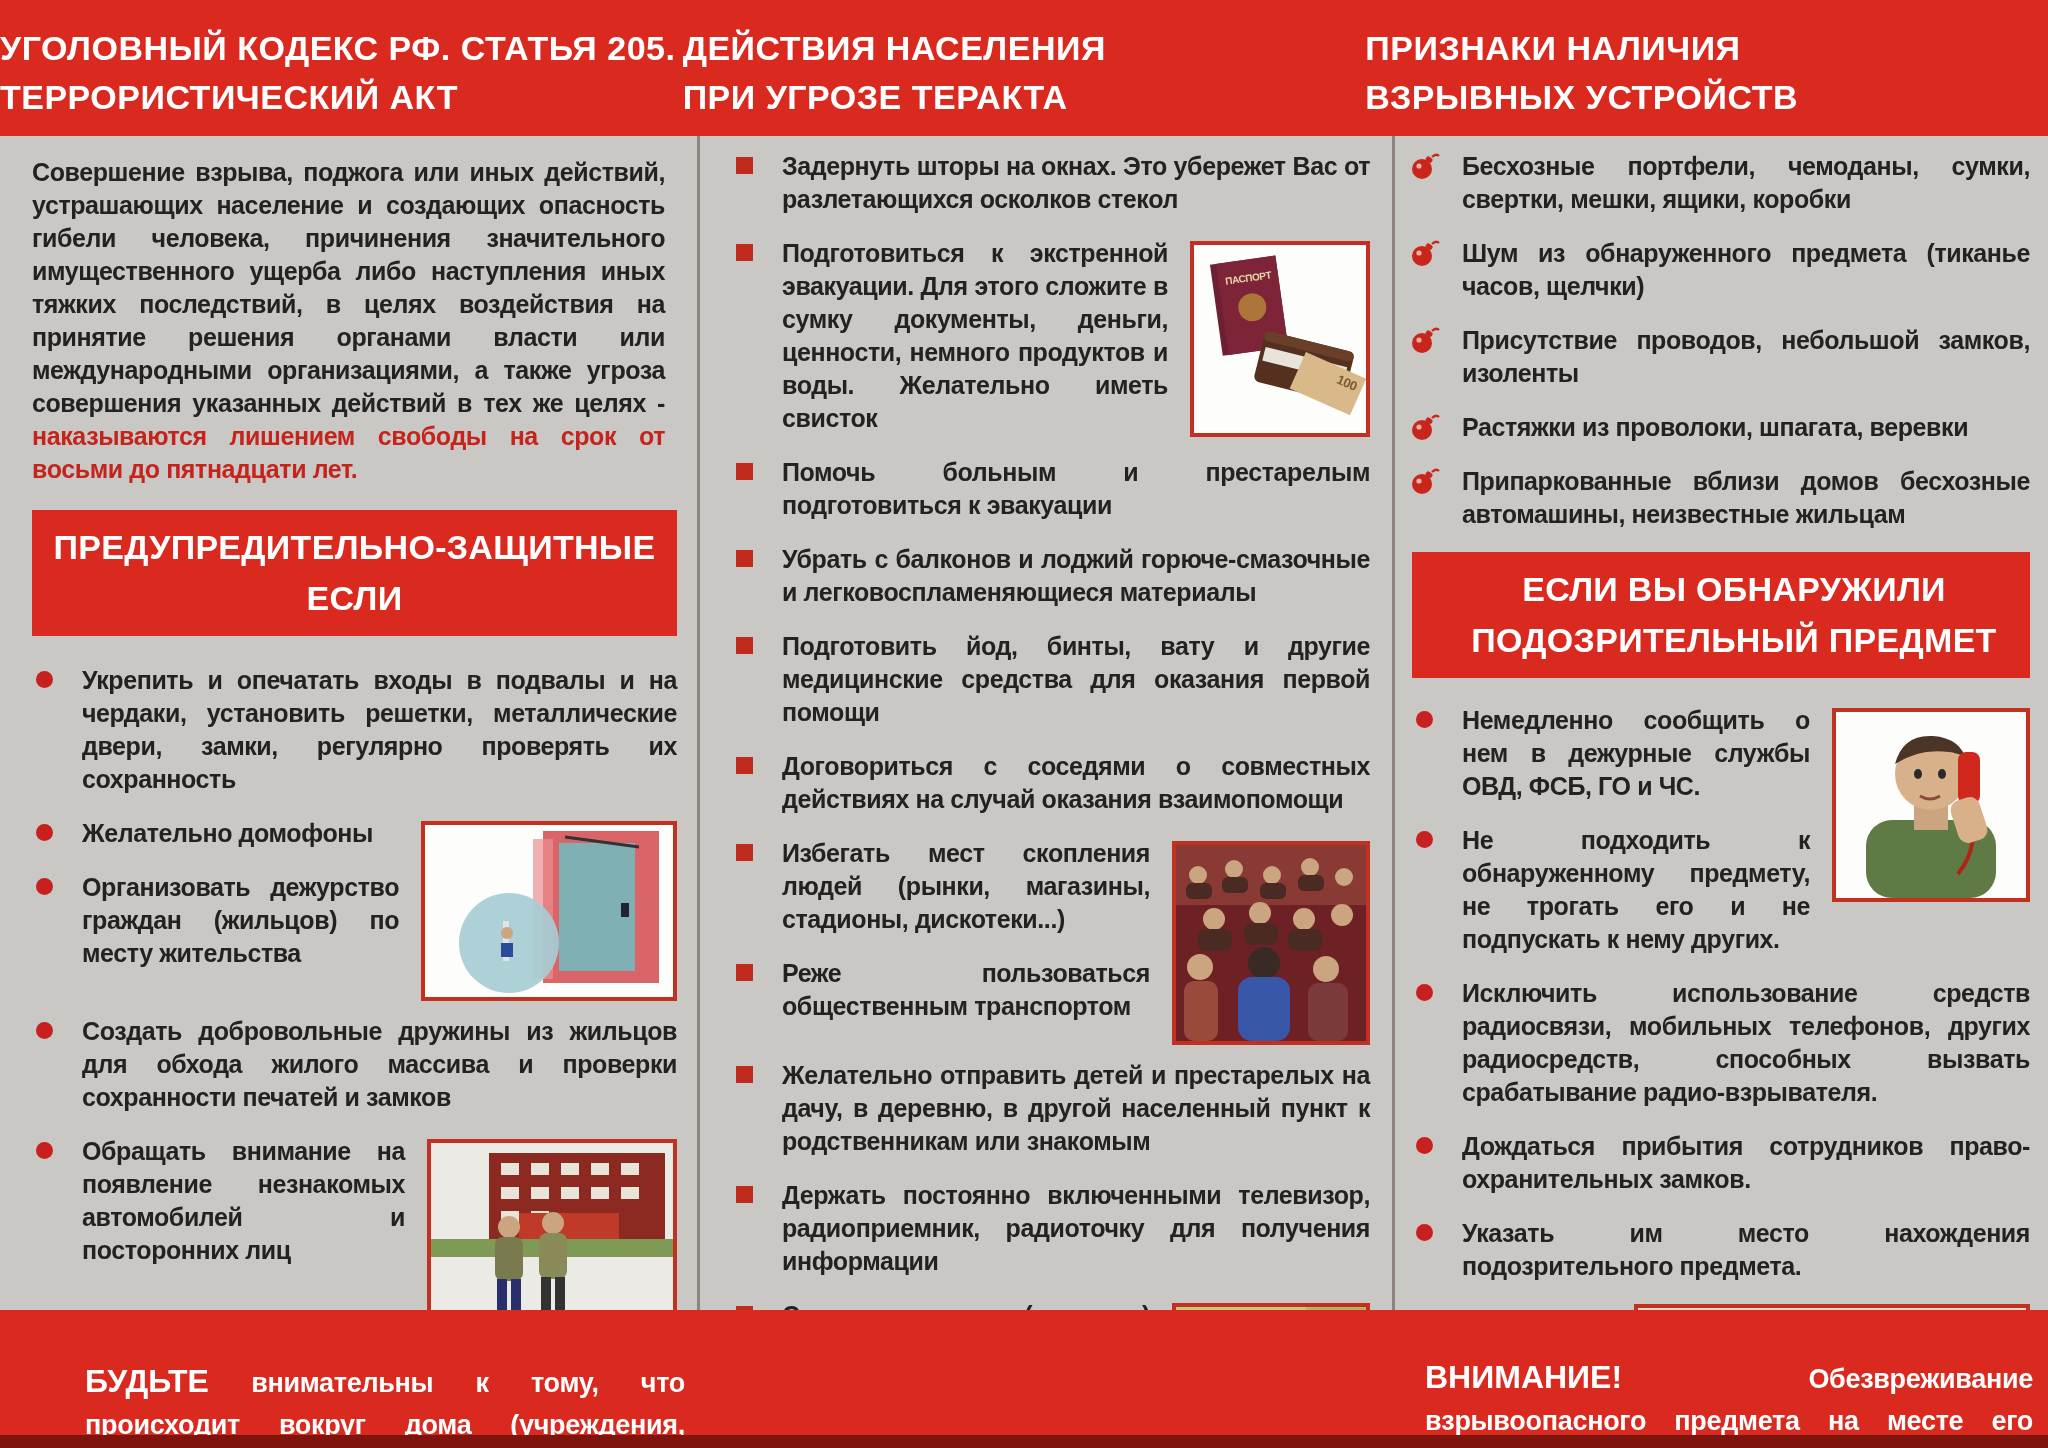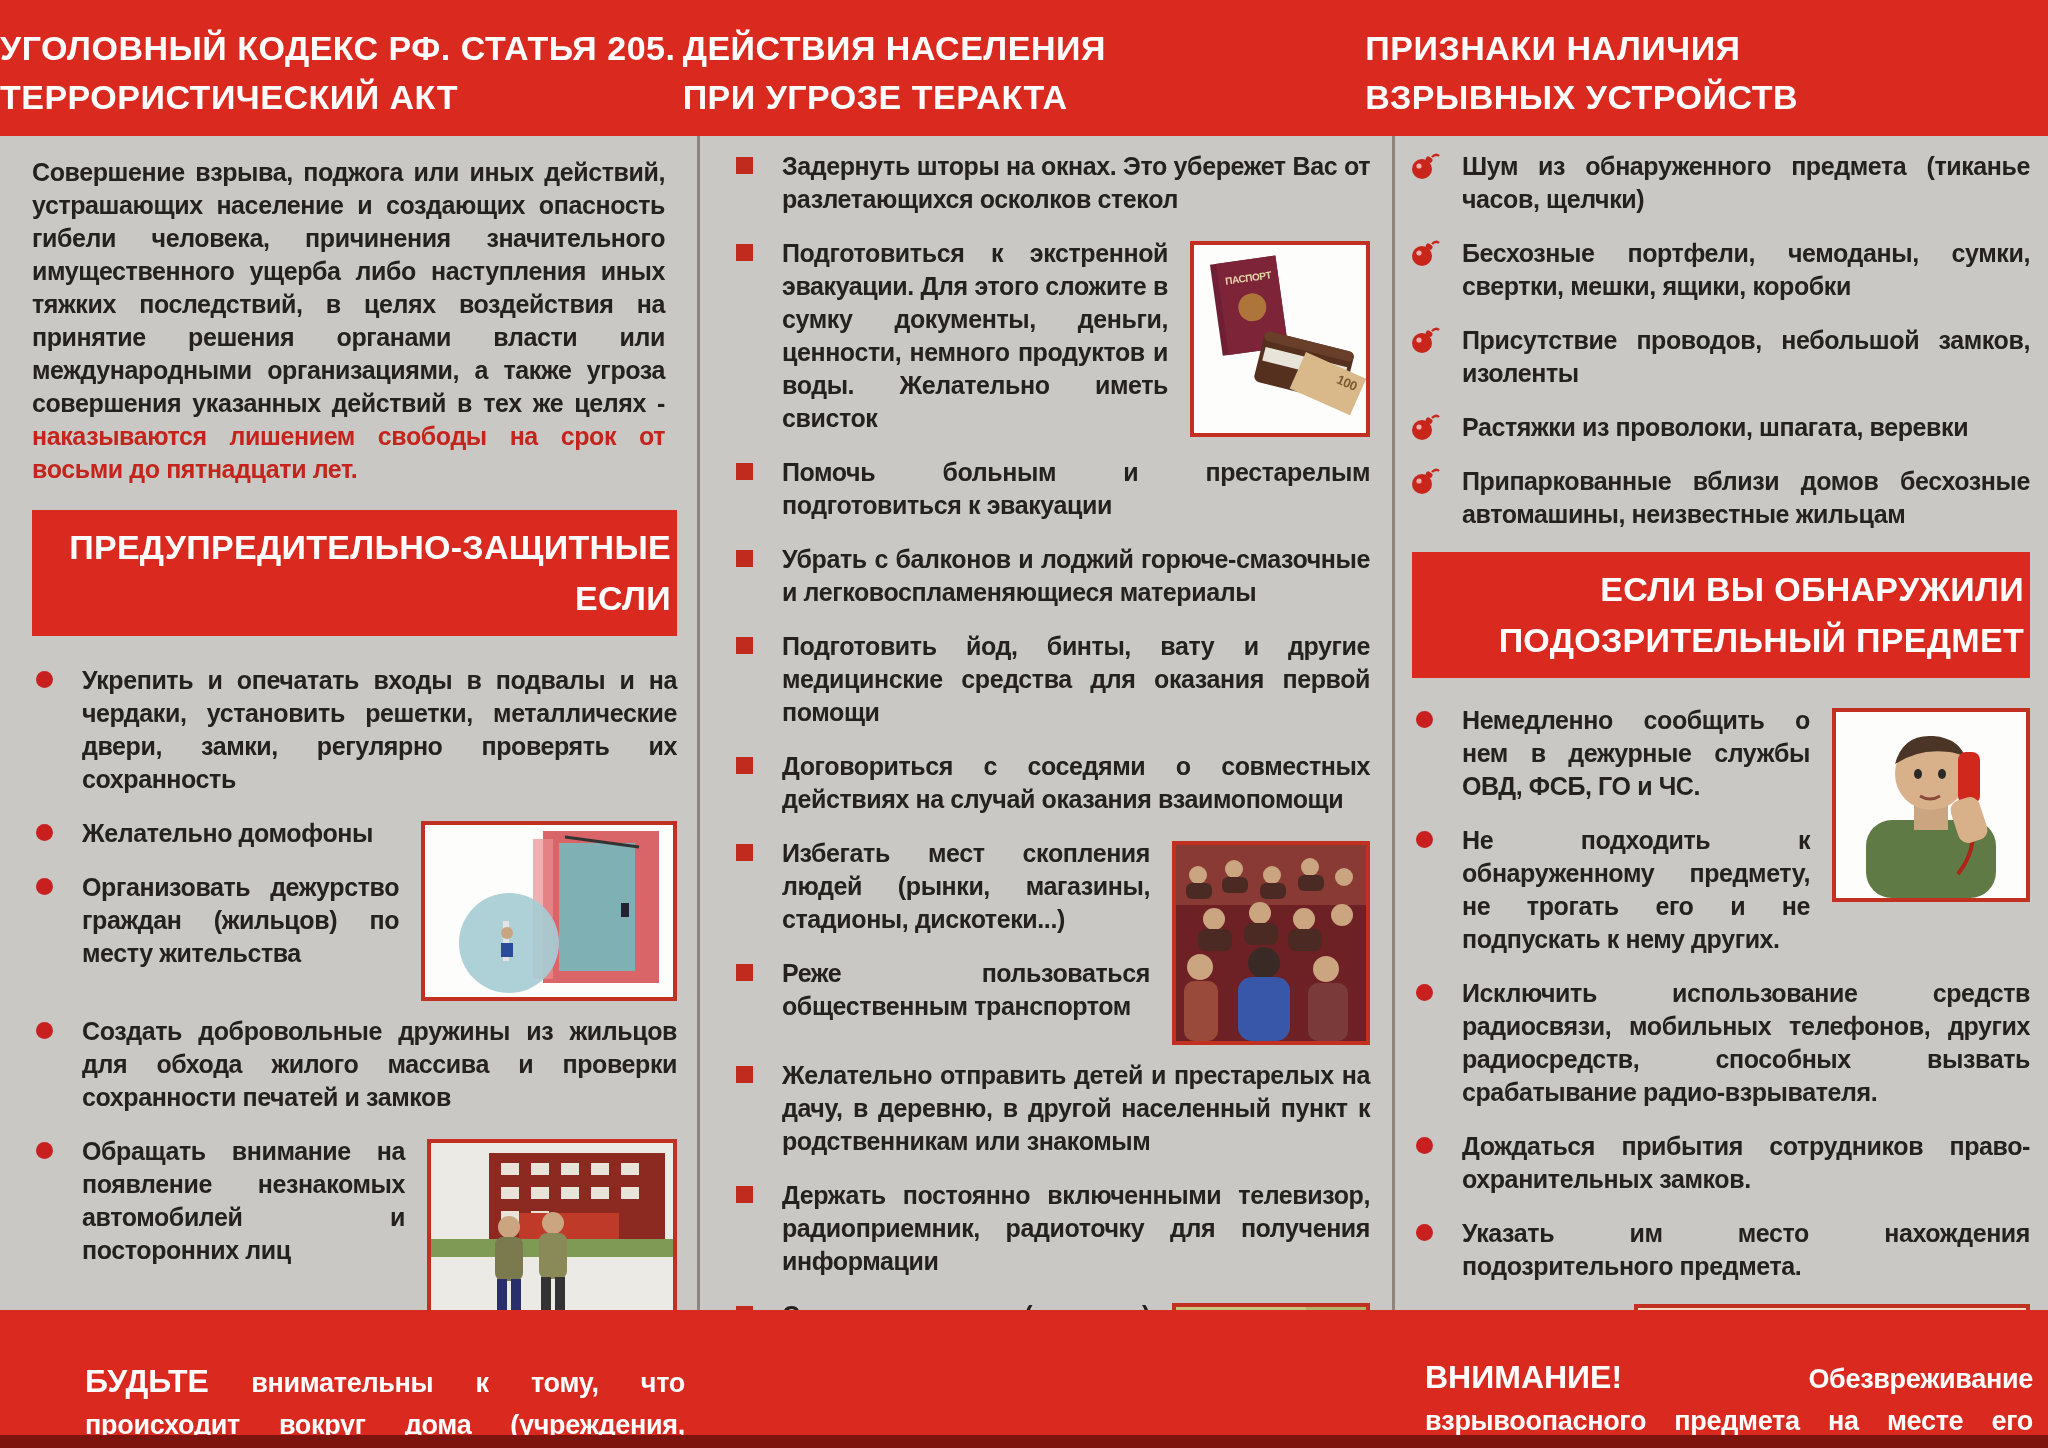--- a/index.html
+++ b/index.html
@@ -22,21 +22,21 @@
 
   
   .col{position:absolute;top:150px;font-size:25px;font-weight:700;color:#24211f;letter-spacing:-.4px;line-height:1.32;}
   #col1{left:32px;width:645px;}
   #col2{left:732px;width:638px;}
   #col3{left:1412px;width:618px;}
 
   .intro{text-align:justify;margin:6px 12px 0 0;}
   .red-text{color:#c4241c;}
 
-  .banner{background:#da291e;color:#fff;text-align:right;font-size:34px;font-weight:bold;line-height:1.5;padding:12px 6px;margin:24px 0 28px 0;letter-spacing:.3px;}
+  .banner{background:#da291e;color:#fff;text-align:center;font-size:34px;font-weight:bold;line-height:1.5;padding:12px 6px;margin:24px 0 28px 0;letter-spacing:.3px;}
   #col3 .banner{margin:20px 0 26px 0;padding-left:32px;}
 
   .item{position:relative;padding-left:50px;margin-bottom:21px;text-align:justify;}
   .dot{position:absolute;left:4px;top:7px;width:17px;height:17px;border-radius:50%;background:#c8201f;}
   .sq{position:absolute;left:4px;top:7px;width:17px;height:17px;background:#c02b1e;}
   .bomb{position:absolute;left:-2px;top:1px;width:30px;height:30px;}
 
   .ph{float:right;border:4px solid #c23022;background:#fff;margin:4px 0 14px 22px;overflow:hidden;}
   .ph svg{display:block;}
   .ph-door{width:248px;height:172px;}
@@ -239,29 +239,29 @@
   </div>
 
   <div class="col" id="col3">
     <div class="item">
       <svg class="bomb" viewBox="0 0 30 30">
           <circle cx="12" cy="18" r="10" fill="#c8251b"></circle>
           <rect x="16" y="6" width="7" height="5" rx="2" fill="#c8251b" transform="rotate(35 19 8)"></rect>
           <path d="M22 6 q4 -4 7 -1" stroke="#c8251b" stroke-width="2.4" fill="none"></path>
           <circle cx="9" cy="15" r="2.6" fill="#f2b3ac"></circle>
         </svg>
+      <span>Бесхозные портфели, чемоданы, сумки, свертки, мешки, ящики, коробки</span></div>
+    <div class="item">
+      <svg class="bomb" viewBox="0 0 30 30">
+          <circle cx="12" cy="18" r="10" fill="#c8251b"></circle>
+          <rect x="16" y="6" width="7" height="5" rx="2" fill="#c8251b" transform="rotate(35 19 8)"></rect>
+          <path d="M22 6 q4 -4 7 -1" stroke="#c8251b" stroke-width="2.4" fill="none"></path>
+          <circle cx="9" cy="15" r="2.6" fill="#f2b3ac"></circle>
+        </svg>
       <span>Шум из обнаруженного предмета (тиканье часов, щелчки)</span></div>
-    <div class="item">
-      <svg class="bomb" viewBox="0 0 30 30">
-          <circle cx="12" cy="18" r="10" fill="#c8251b"></circle>
-          <rect x="16" y="6" width="7" height="5" rx="2" fill="#c8251b" transform="rotate(35 19 8)"></rect>
-          <path d="M22 6 q4 -4 7 -1" stroke="#c8251b" stroke-width="2.4" fill="none"></path>
-          <circle cx="9" cy="15" r="2.6" fill="#f2b3ac"></circle>
-        </svg>
-      <span>Бесхозные портфели, чемоданы, сумки, свертки, мешки, ящики, коробки</span></div>
     <div class="item">
       <svg class="bomb" viewBox="0 0 30 30">
           <circle cx="12" cy="18" r="10" fill="#c8251b"></circle>
           <rect x="16" y="6" width="7" height="5" rx="2" fill="#c8251b" transform="rotate(35 19 8)"></rect>
           <path d="M22 6 q4 -4 7 -1" stroke="#c8251b" stroke-width="2.4" fill="none"></path>
           <circle cx="9" cy="15" r="2.6" fill="#f2b3ac"></circle>
         </svg>
       <span>Присутствие проводов, небольшой замков, изоленты</span></div>
     <div class="item">
       <svg class="bomb" viewBox="0 0 30 30">

